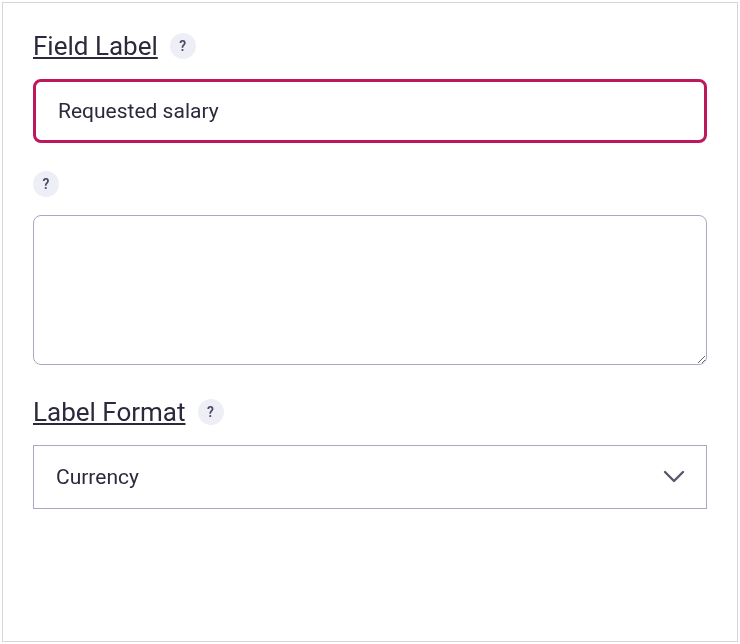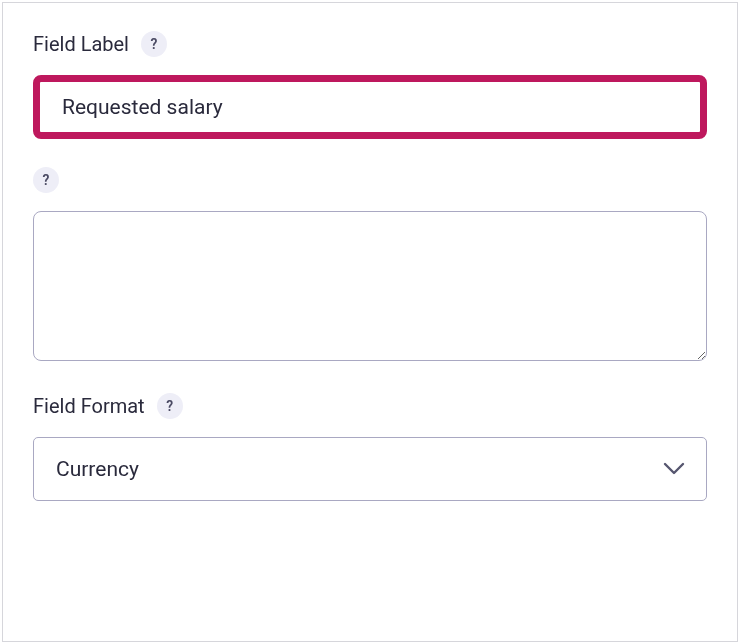--- a/index.html
+++ b/index.html
@@ -23,43 +23,44 @@
     .form-group {
       margin-bottom: 28px;
     }
     .label-row {
       display: flex;
       align-items: center;
       gap: 12px;
       margin-bottom: 18px;
     }
     .field-label {
-      font-size: 20px;
+      font-size: 26px;
       color: #2a2a3c;
       font-weight: 400;
+      text-decoration: underline;
     }
     .help-badge {
       width: 26px;
       height: 26px;
       border-radius: 50%;
       background: #eeeef7;
       display: flex;
       align-items: center;
       justify-content: center;
       cursor: pointer;
     }
     .help-badge span {
       color: #4a4a63;
       font-size: 14px;
       font-weight: 600;
     }
     .text-input {
       width: 100%;
       height: 64px;
-      border: 7px solid #be185d;
+      border: 3px solid #be185d;
       border-radius: 8px;
       padding: 0 22px;
       font-size: 21px;
       color: #2a2a3c;
       font-family: inherit;
       outline: none;
     }
     .textarea-input {
       width: 100%;
       height: 150px;
@@ -73,21 +74,21 @@
       resize: both;
     }
     .select-wrap {
       position: relative;
       width: 100%;
     }
     .select-input {
       width: 100%;
       height: 64px;
       border: 1px solid #a9a8c2;
-      border-radius: 5px;
+      border-radius: 0;
       padding: 0 54px 0 22px;
       font-size: 21px;
       color: #2a2a3c;
       font-family: inherit;
       outline: none;
       background: #fff;
       appearance: none;
       -webkit-appearance: none;
       cursor: pointer;
       text-align: left;
@@ -122,21 +123,21 @@
     <div class="label-row">
       <div class="help-badge">
         <span>?</span>
       </div>
     </div>
     <textarea class="textarea-input" style=""></textarea>
   </div>
 
   <div class="form-group">
     <div class="label-row">
-      <span class="field-label">Field Format</span>
+      <span class="field-label">Label Format</span>
       <div class="help-badge">
         <span>?</span>
       </div>
     </div>
     <div class="select-wrap">
       <button type="button" class="select-input">Currency</button>
       <span class="chevron">
         <svg width="22" height="14" viewBox="0 0 22 14" fill="none">
           <path d="M2 2 L11 11 L20 2" stroke="#56566f" stroke-width="2.4" stroke-linecap="round" stroke-linejoin="round"></path>
         </svg>

